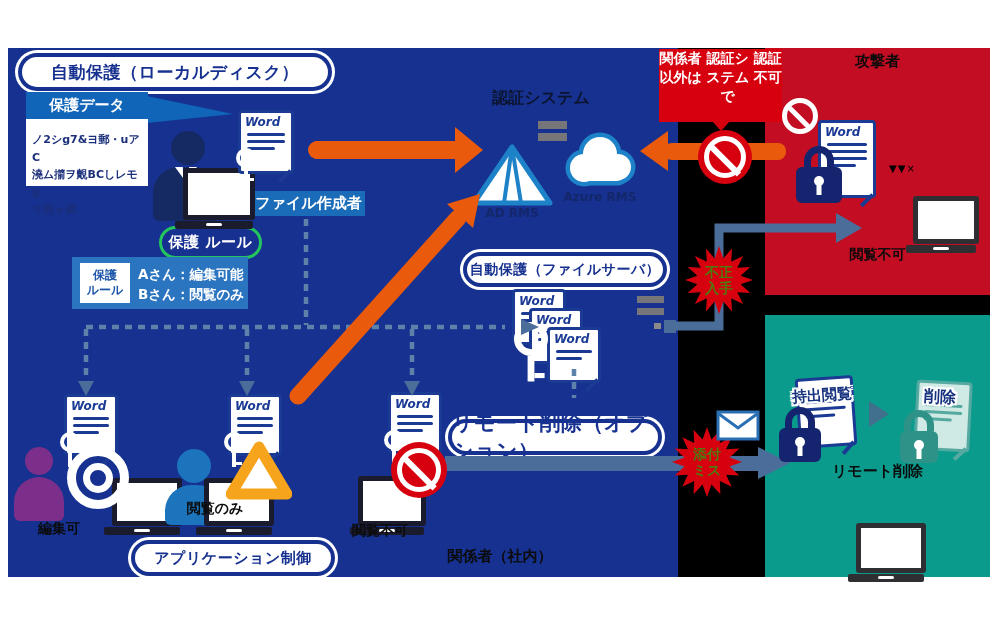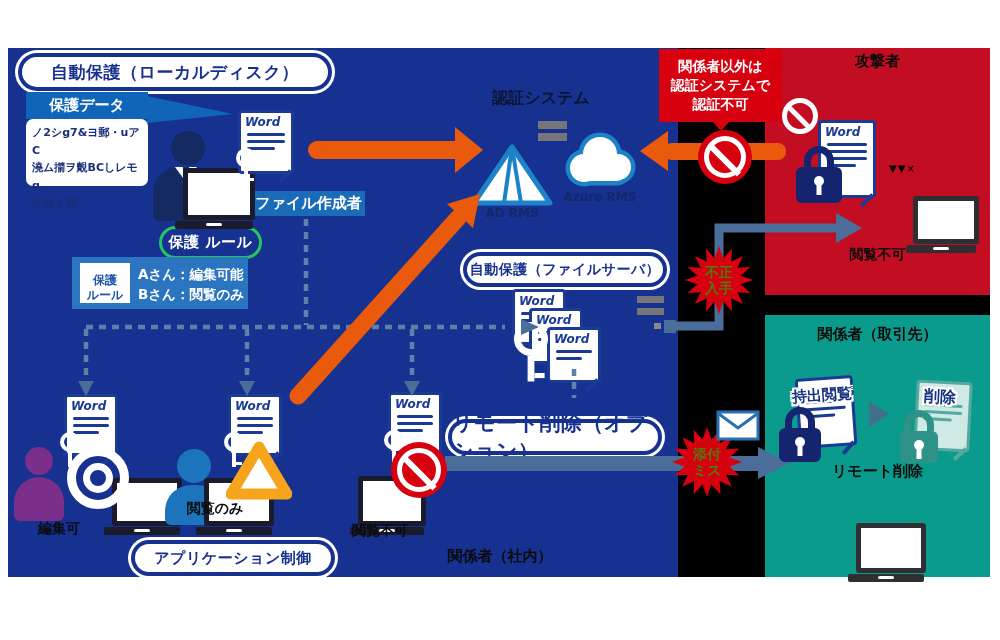--- a/index.html
+++ b/index.html
@@ -13,21 +13,21 @@
 
   
   .pill{position:absolute;z-index:1;display:flex;align-items:center;justify-content:center;
         background:#fff;color:#16318f;font-weight:800;border-radius:999px;
         box-shadow:0 0 0 4px #16318f,0 0 0 7px #fff;letter-spacing:.5px;}
   .pill.bluepill{background:#16318f;color:#fff;box-shadow:none;border:3px solid #22c55e;}
 
   
   .co-head{background:#1065b8;color:#fff;font-weight:800;display:flex;align-items:center;justify-content:center;}
   .co-tail{background:#1065b8;clip-path:polygon(0 0,100% 60%,0 90%);}
-  .co-body{background:#fff;color:#1b2f7a;font-weight:700;font-size:11px;line-height:1.6;padding:5px 6px;box-sizing:border-box;border-radius:7px;}
+  .co-body{background:#fff;color:#1b2f7a;font-weight:700;font-size:11px;line-height:1.6;padding:12px 6px;box-sizing:border-box;}
   .rulebox{background:#2b74c0;color:#fff;}
   .ruletag{background:#fff;color:#1a53a8;font-weight:800;font-size:12px;line-height:1.25;
            display:flex;align-items:center;justify-content:center;text-align:center;}
   .bluelabel{background:#1a6cb8;color:#fff;font-weight:800;display:flex;align-items:center;justify-content:center;}
 
   .blacktxt{color:#0b0b0b;font-weight:800;}
   .navtxt{color:#14276b;font-weight:800;}
   .ctr{display:flex;align-items:center;justify-content:center;text-align:center;}
 
   
@@ -75,21 +75,21 @@
   .noSign.redfill{background:#d7000f;}
   .noSign .ring{position:absolute;inset:6px;border:5px solid #fff;border-radius:50%;}
   .noSign .slash{position:absolute;left:12%;top:50%;width:76%;height:6px;background:#fff;transform:rotate(45deg);}
 
   
   .bursttxt{position:absolute;z-index:3;color:#4d7c0f;font-weight:800;font-size:14px;line-height:1.15;text-align:center;}
 
   .outline-w{text-shadow:-2px -2px 0 #fff,2px -2px 0 #fff,-2px 2px 0 #fff,2px 2px 0 #fff,0 -2px 0 #fff,0 2px 0 #fff,-2px 0 0 #fff,2px 0 0 #fff;}
 
   .rednote{position:absolute;background:#d7000f;color:#fff;font-weight:800;font-size:14px;line-height:1.35;
-           z-index:3;display:flex;flex-direction:column;justify-content:center;text-align:center;}
+           z-index:3;display:flex;flex-direction:row;justify-content:center;text-align:center;}
   .rednote::after{content:"";position:absolute;left:50%;bottom:-9px;transform:translateX(-50%);
            width:0;height:0;border-left:9px solid transparent;border-right:9px solid transparent;border-top:10px solid #d7000f;}
 
   .env{position:absolute;z-index:3;}
   .play{position:absolute;width:0;height:0;border-top:13px solid transparent;border-bottom:13px solid transparent;
         border-left:20px solid #40708c;z-index:1;}
 </style>
 </head>
 <body>
 
@@ -108,21 +108,21 @@
 
   <div class="abs lyr1 co-head" style="left:26px;top:92px;width:122px;height:27px;font-size:15px;">保護データ</div>
   <div class="abs lyr1 co-tail" style="left:147px;top:96px;width:86px;height:30px;"></div>
   <div class="abs lyr1 co-body" style="left:26px;top:119px;width:122px;height:67px;">
     <div>ノ2シg7&amp;ヨ郵・uアC</div>
     <div>澆ム擶ヲ覿BCしレモg</div>
     <div>サ燕ォ郷</div>
   </div>
 
   <div class="abs lyr1 rulebox" style="left:72px;top:257px;width:176px;height:52px;">
-    <div class="ruletag" style="position:absolute;left:8px;top:6px;width:50px;height:40px;align-items:flex-end;">
+    <div class="ruletag" style="position:absolute;left:8px;top:6px;width:50px;height:40px;">
       <div><span>保護</span><br><span>ルール</span></div>
     </div>
     <div style="position:absolute;left:66px;top:7px;font-size:13.5px;font-weight:800;line-height:1.5;">
       <div>Aさん：編集可能</div>
       <div>Bさん：閲覧のみ</div>
     </div>
   </div>
 
   <div class="abs lyr1 bluelabel" style="left:252px;top:191px;width:113px;height:25px;font-size:15px;">ファイル作成者</div>
 
@@ -297,21 +297,20 @@
         <div class="kh-s"></div>
       </div>
   </div>
   <div class="abs lyr1" style="left:889px;top:163px;color:#000;font-size:10px;letter-spacing:1px;">▼▼×</div>
   <div class="laptop" style="left:913px;top:196px;--c:#2f2f33;">
     <div class="scr" style="width:56px;height:38px;"></div>
       <div class="base" style="width:70px;margin-left:-7px;"></div>
   </div>
   <div class="abs lyr1 ctr blacktxt" style="left:765px;top:246px;width:225px;font-size:14px;">閲覧不可</div>
 
-  <div class="abs lyr1 ctr blacktxt" style="left:765px;top:325px;width:225px;font-size:15px;">関係者（取引先）</div>
   <div class="doc" style="left:797px;top:377px;width:58px;height:70px;transform:rotate(-4deg);">
     <div style="height:16px;"></div>
       <div class="ln"></div>
       <div class="ln"></div>
       <div class="ln s"></div>
       <div class="fold"></div>
   </div>
   <div class="abs lyr3 outline-w" style="left:792px;top:386px;font-size:15px;font-weight:800;color:#17337f;transform:rotate(-4deg);">持出閲覧</div>
   <div class="lock lyr3" style="left:779px;top:407px;--c:#14246e;z-index:3;">
     <div class="sh"></div>

